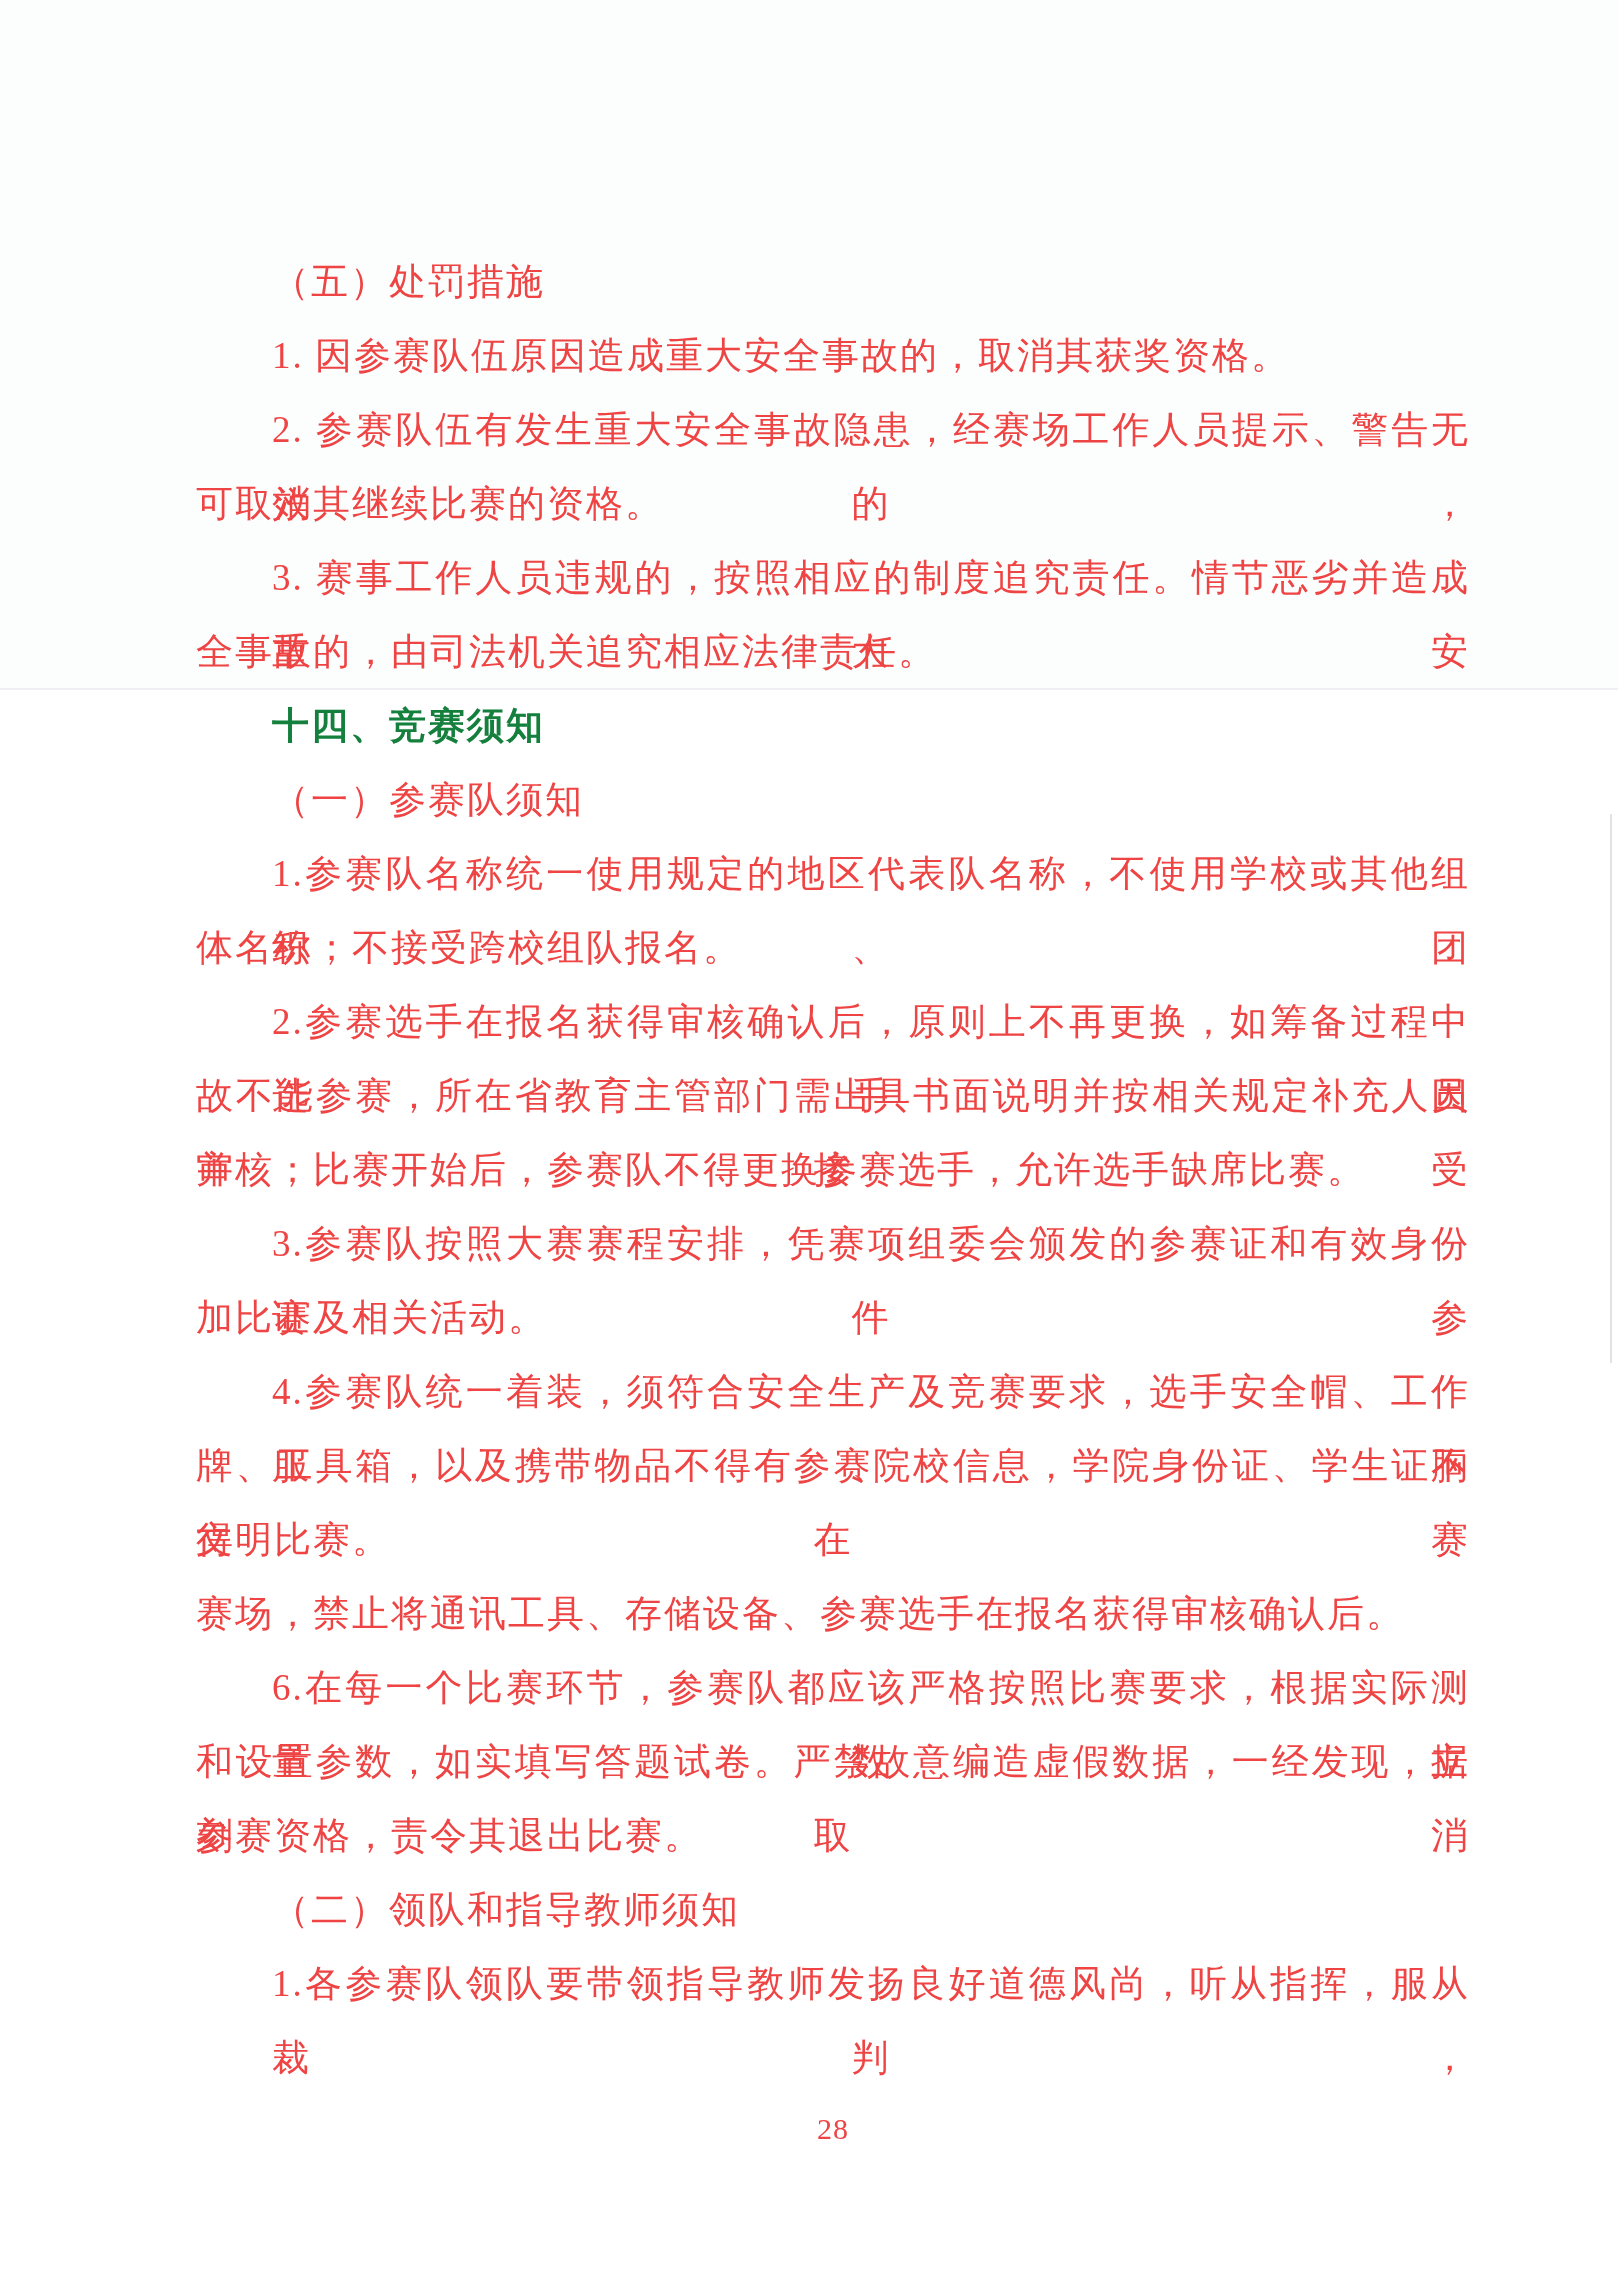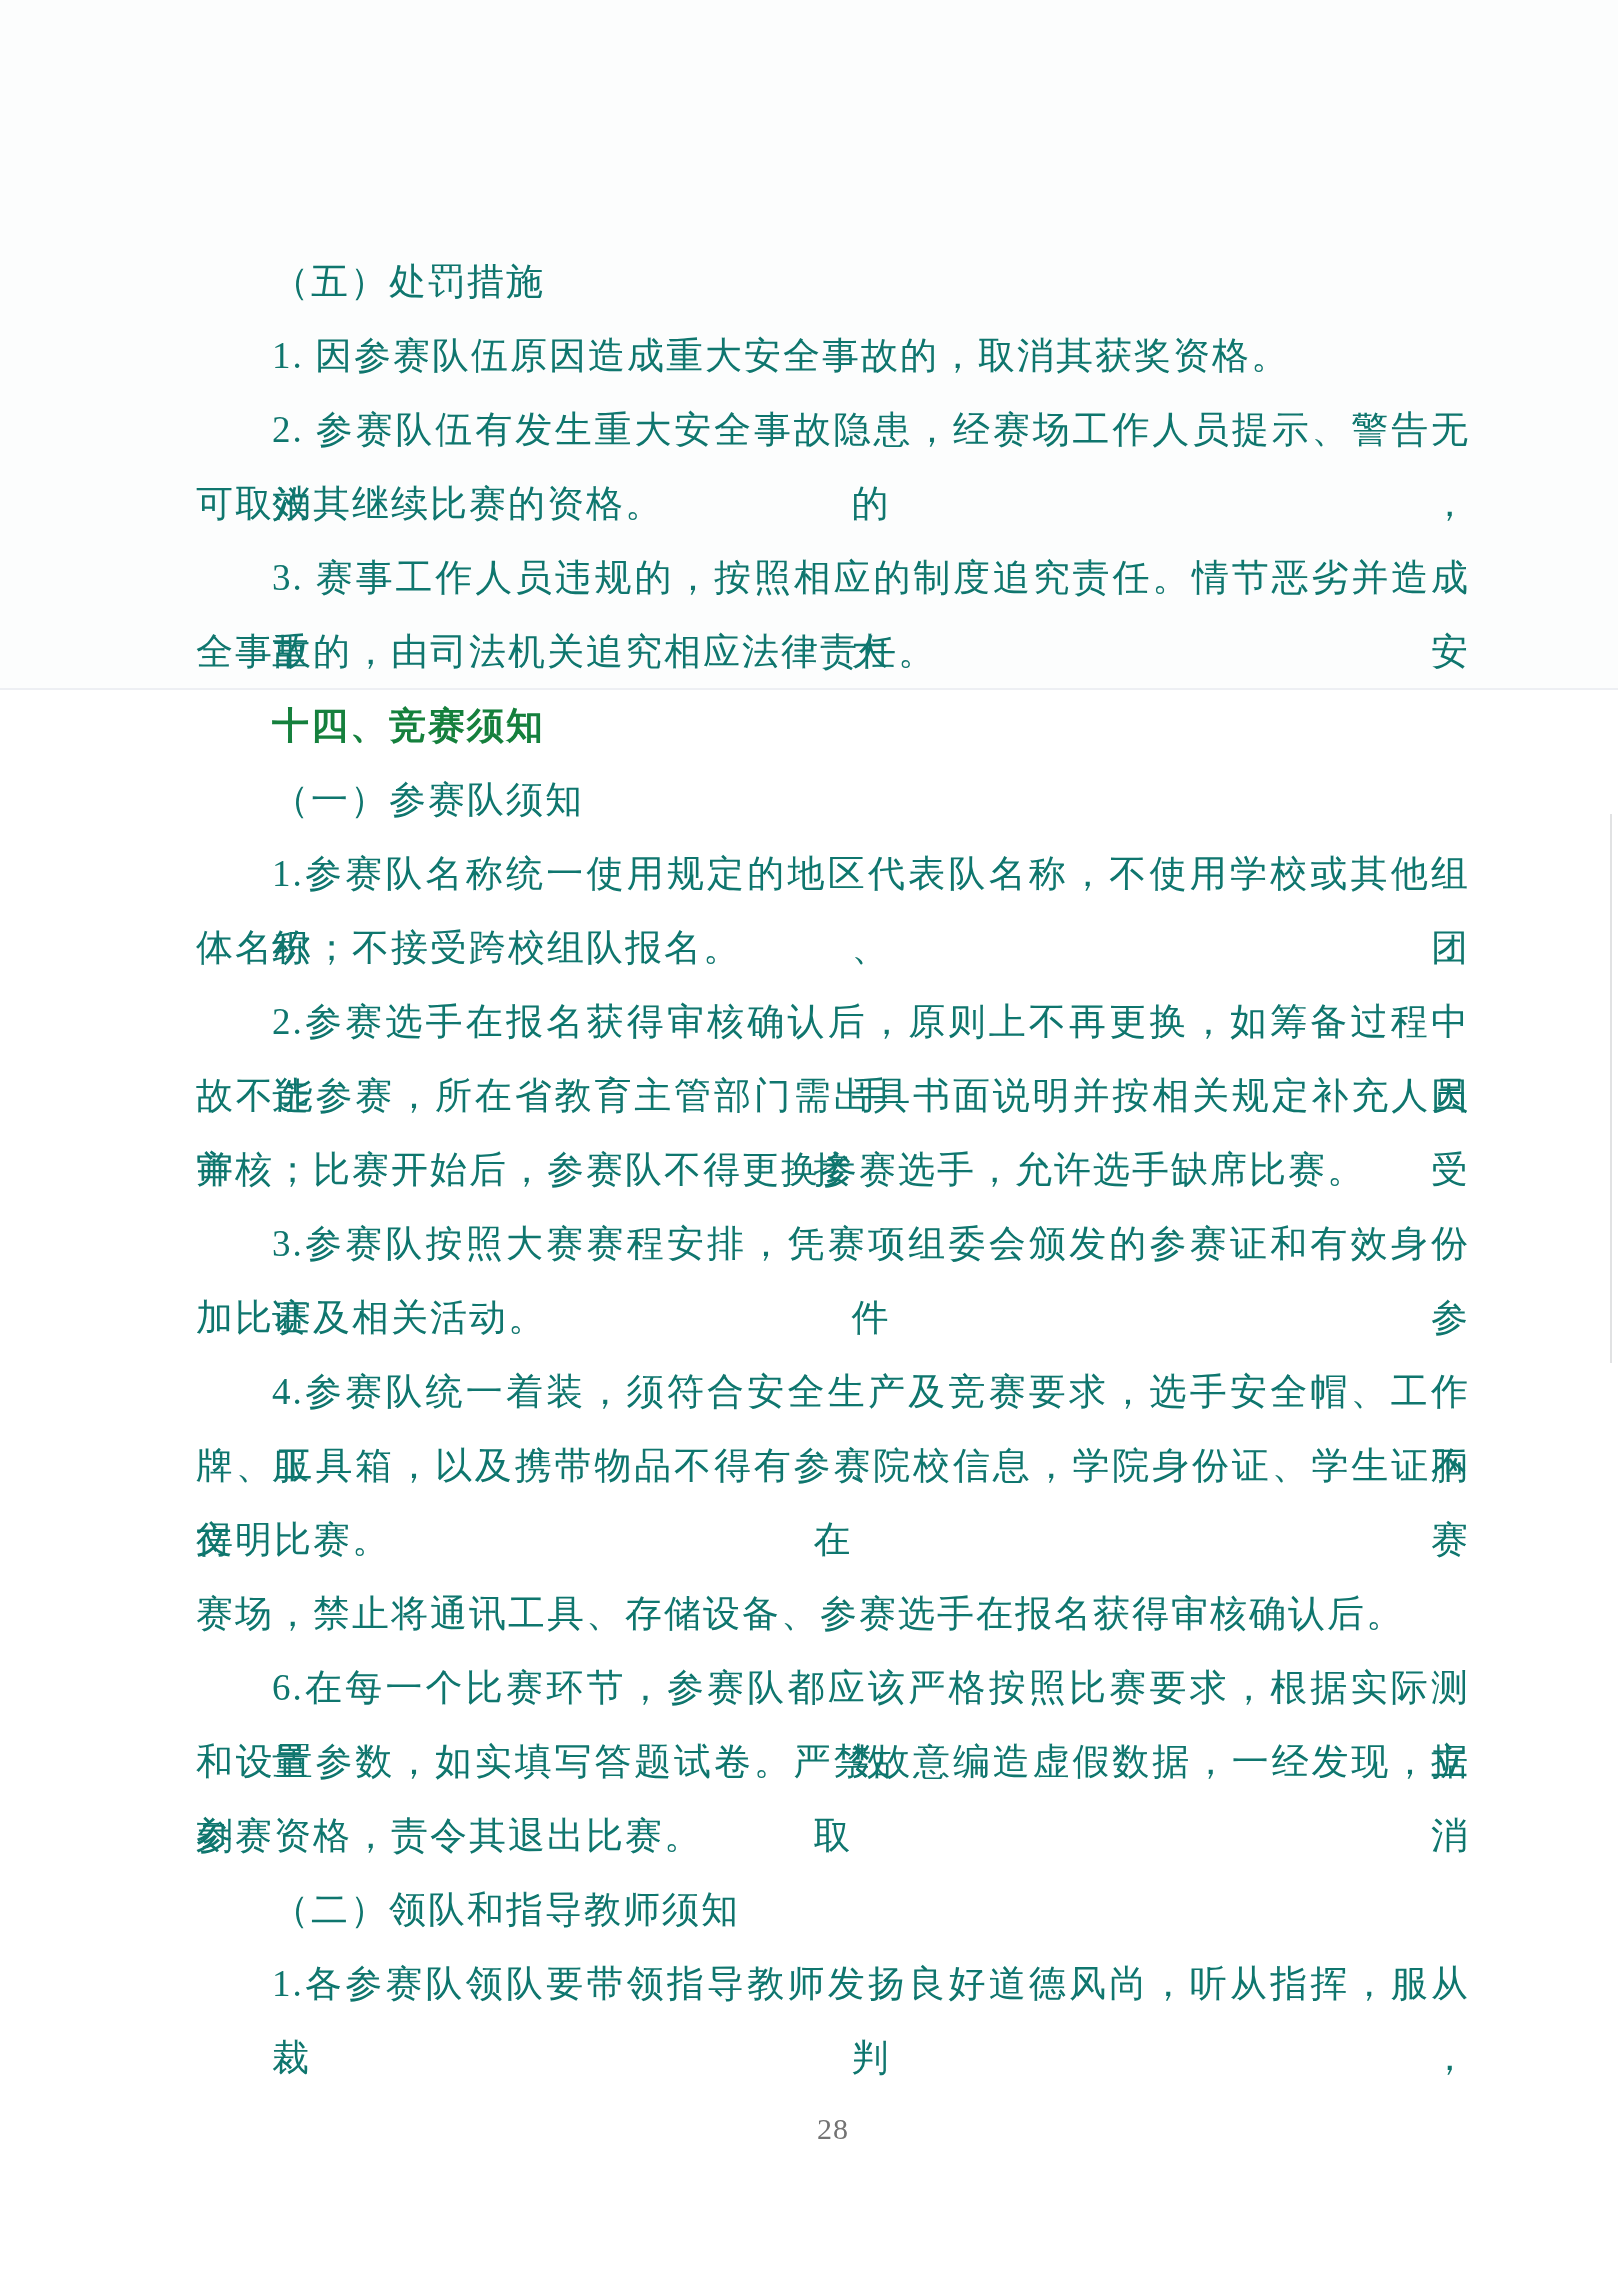--- a/index.html
+++ b/index.html
@@ -38,21 +38,21 @@
     left: 196px;
     top: 245px;
     width: 1274px;
   }
   .line {
     height: 74px;
     line-height: 74px;
     font-size: 37px;
     letter-spacing: 2px;
     white-space: nowrap;
-    color: #0f766e;
+    color: #ef4444;
     text-align: left;
   }
   .line.indent {
     padding-left: 76px;
   }
   .line.justify {
     white-space: normal;
     text-align: justify;
     text-align-last: justify;
     text-justify: inter-character;
@@ -63,21 +63,21 @@
   }
   .page-number {
     position: absolute;
     left: 196px;
     top: 2109px;
     width: 1274px;
     text-align: center;
     font-size: 30px;
     line-height: 39px;
     letter-spacing: 1px;
-    color: #737373;
+    color: #ef4444;
   }
 </style>
 </head>
 <body>
 
 <div class="page">
   <div class="scan-band"></div>
   <div class="scan-edge"></div>
 
   <div class="text-column">

